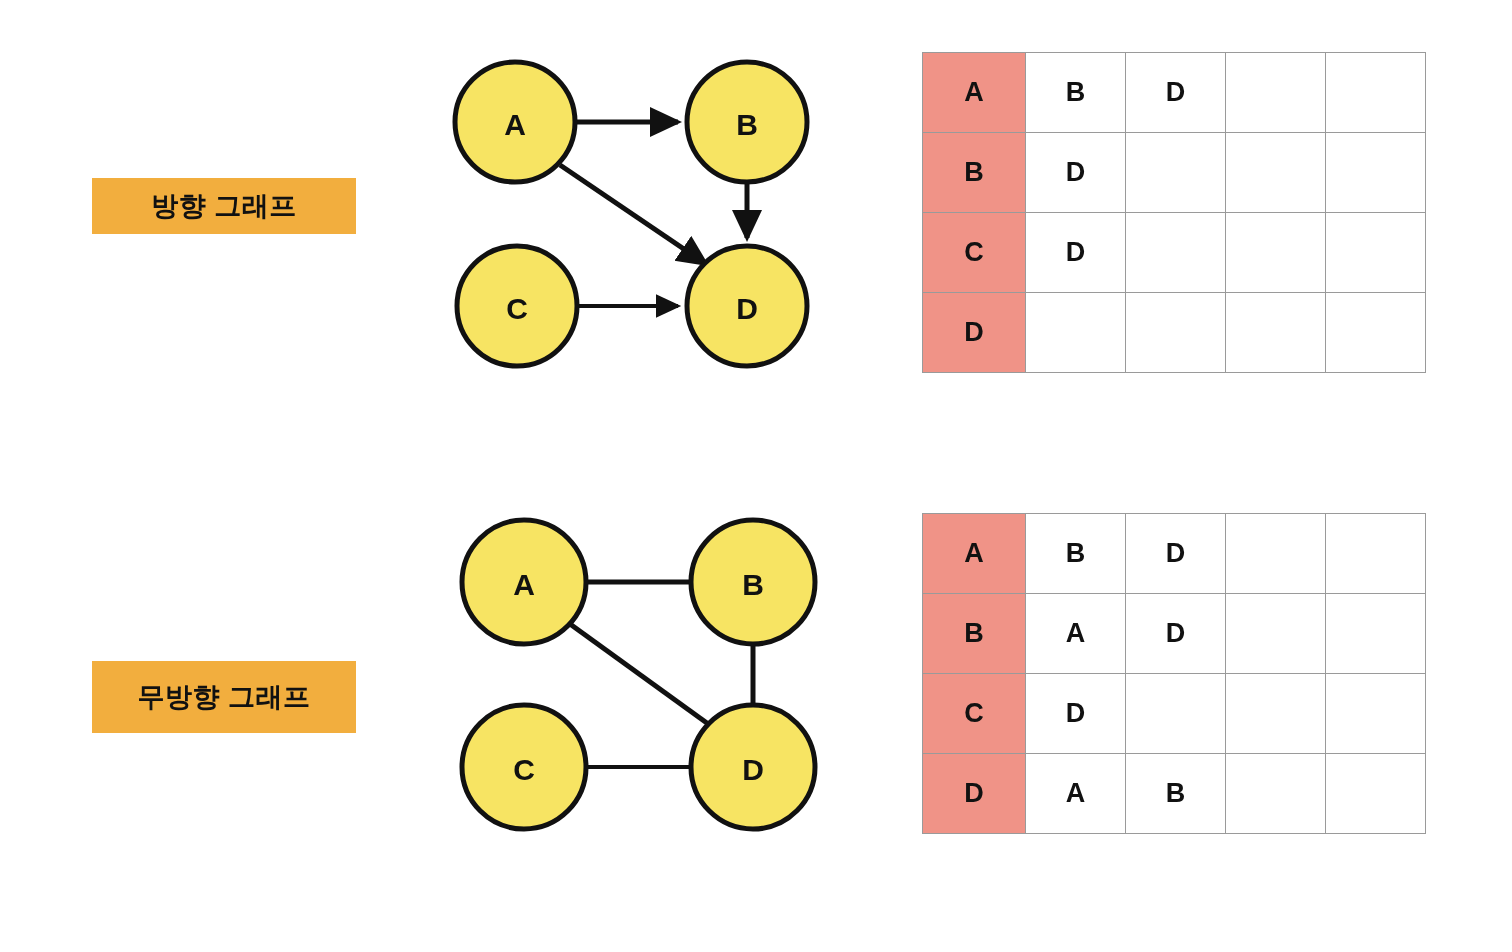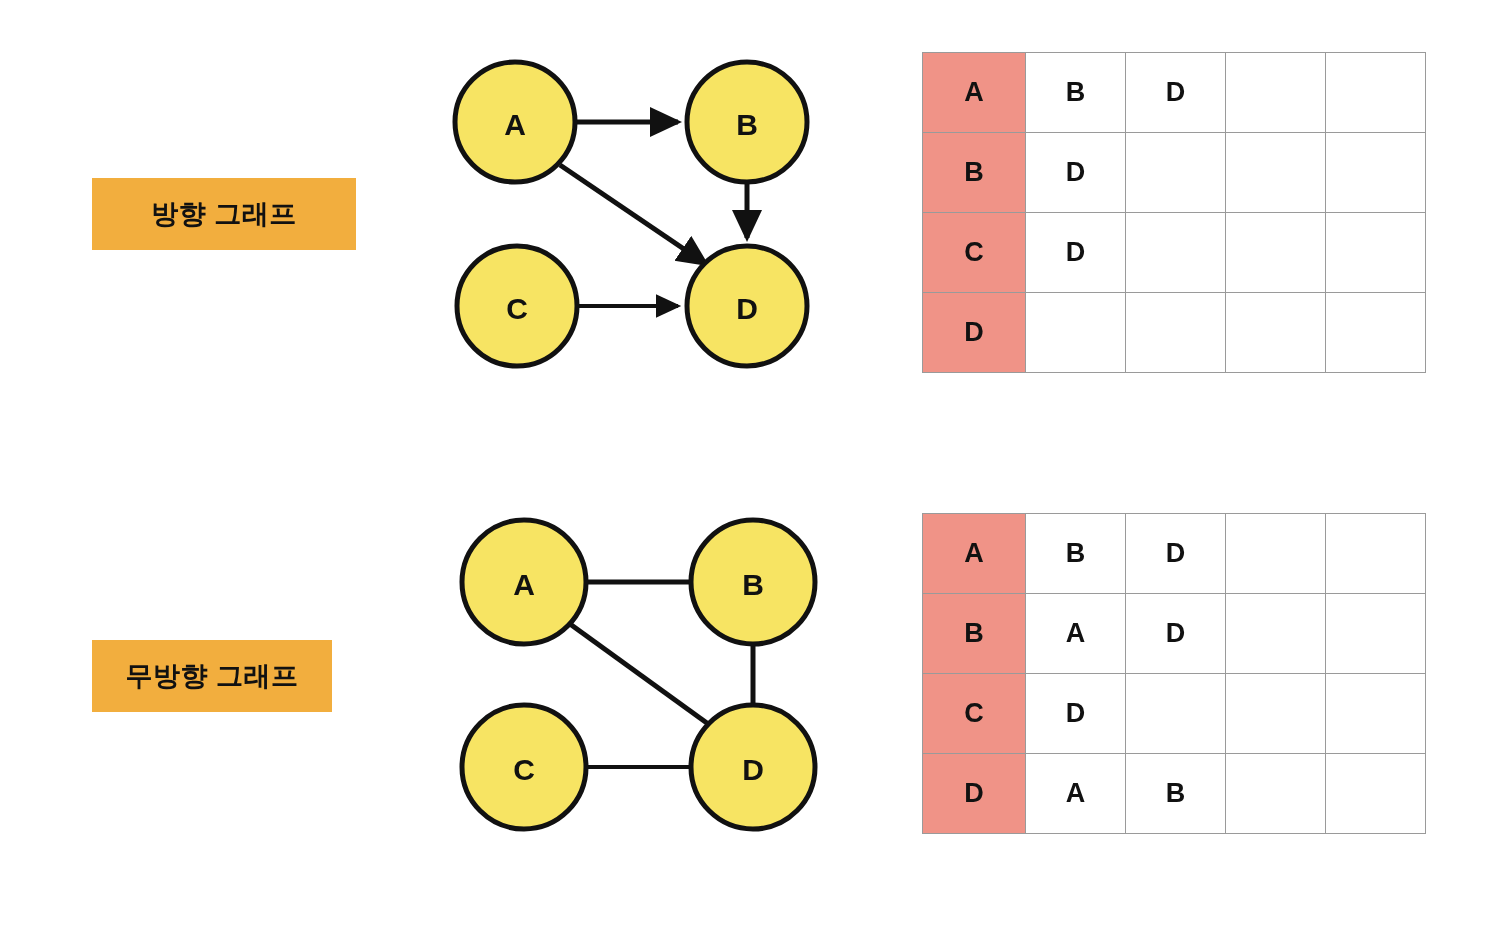--- a/index.html
+++ b/index.html
@@ -84,21 +84,21 @@
     width: 103px;
   }
   .adj-table td.data-cell {
     background: #ffffff;
     width: 100px;
   }
 </style>
 </head>
 <body>
 
-<div class="cat-label" style="left:92px; top:178px; width:264px; height:72px;">방향 그래프</div>
+<div class="cat-label" style="left:92px; top:178px; width:264px; height:56px;">방향 그래프</div>
 
 <div class="graph-canvas" style="left:0px; top:0px; width:900px; height:430px;">
   <svg width="900" height="430" viewBox="0 0 900 430" aria-hidden="true">
     <defs>
       <marker id="arrow-d" markerWidth="7" markerHeight="7" refX="5.6" refY="3" orient="auto" markerUnits="strokeWidth">
         <path d="M0,0 L6.4,3 L0,6 z" fill="#111111"></path>
       </marker>
     </defs>
 
     <g>
@@ -159,21 +159,21 @@
     <tr>
       <td class="head-cell">D</td>
       <td class="data-cell"></td>
       <td class="data-cell"></td>
       <td class="data-cell"></td>
       <td class="data-cell"></td>
     </tr>
   </tbody>
 </table>
 
-<div class="cat-label" style="left:92px; top:640px; width:240px; height:72px;">무방향 그래프</div>
+<div class="cat-label" style="left:92px; top:661px; width:264px; height:72px;">무방향 그래프</div>
 
 <div class="graph-canvas" style="left:0px; top:460px; width:900px; height:430px;">
   <svg width="900" height="430" viewBox="0 460 900 430" aria-hidden="true">
 
     <g>
       <line class="edge-line" x1="586" y1="582" x2="691" y2="582"></line>
     </g>
     <g>
       <line class="edge-line" x1="570" y1="624" x2="711" y2="726"></line>
     </g>

